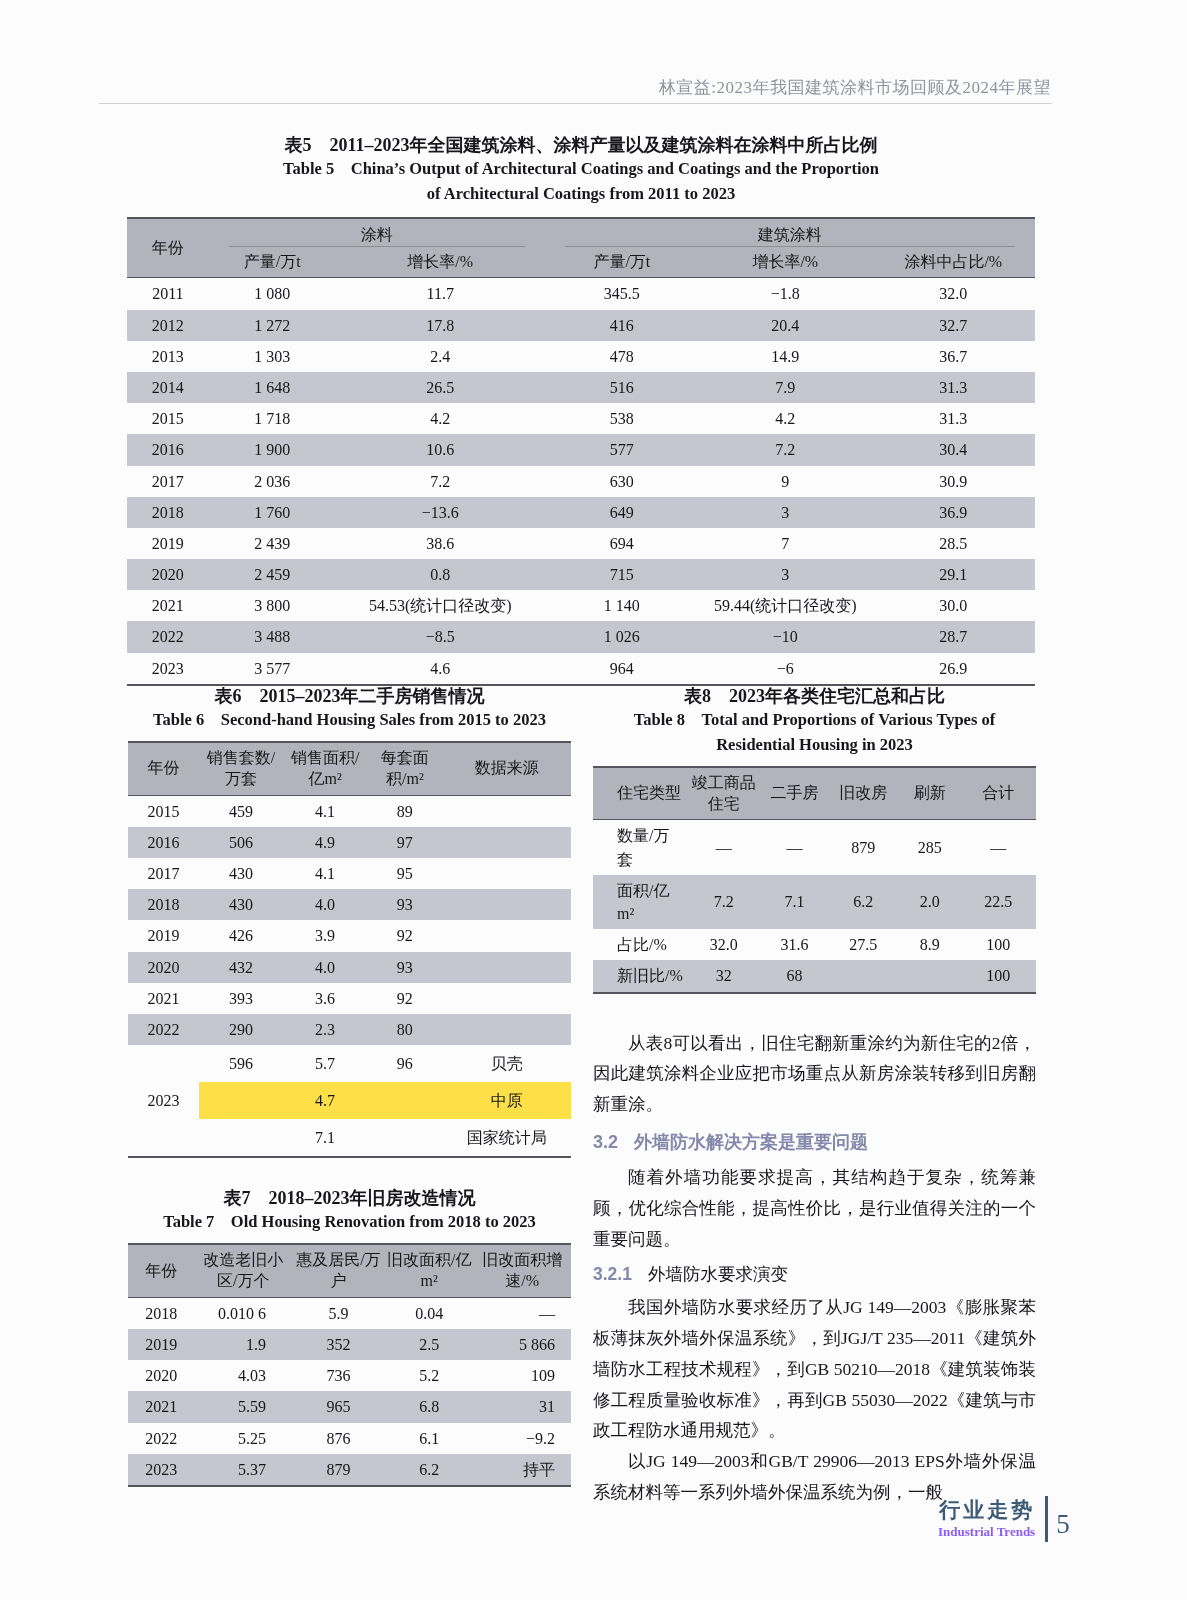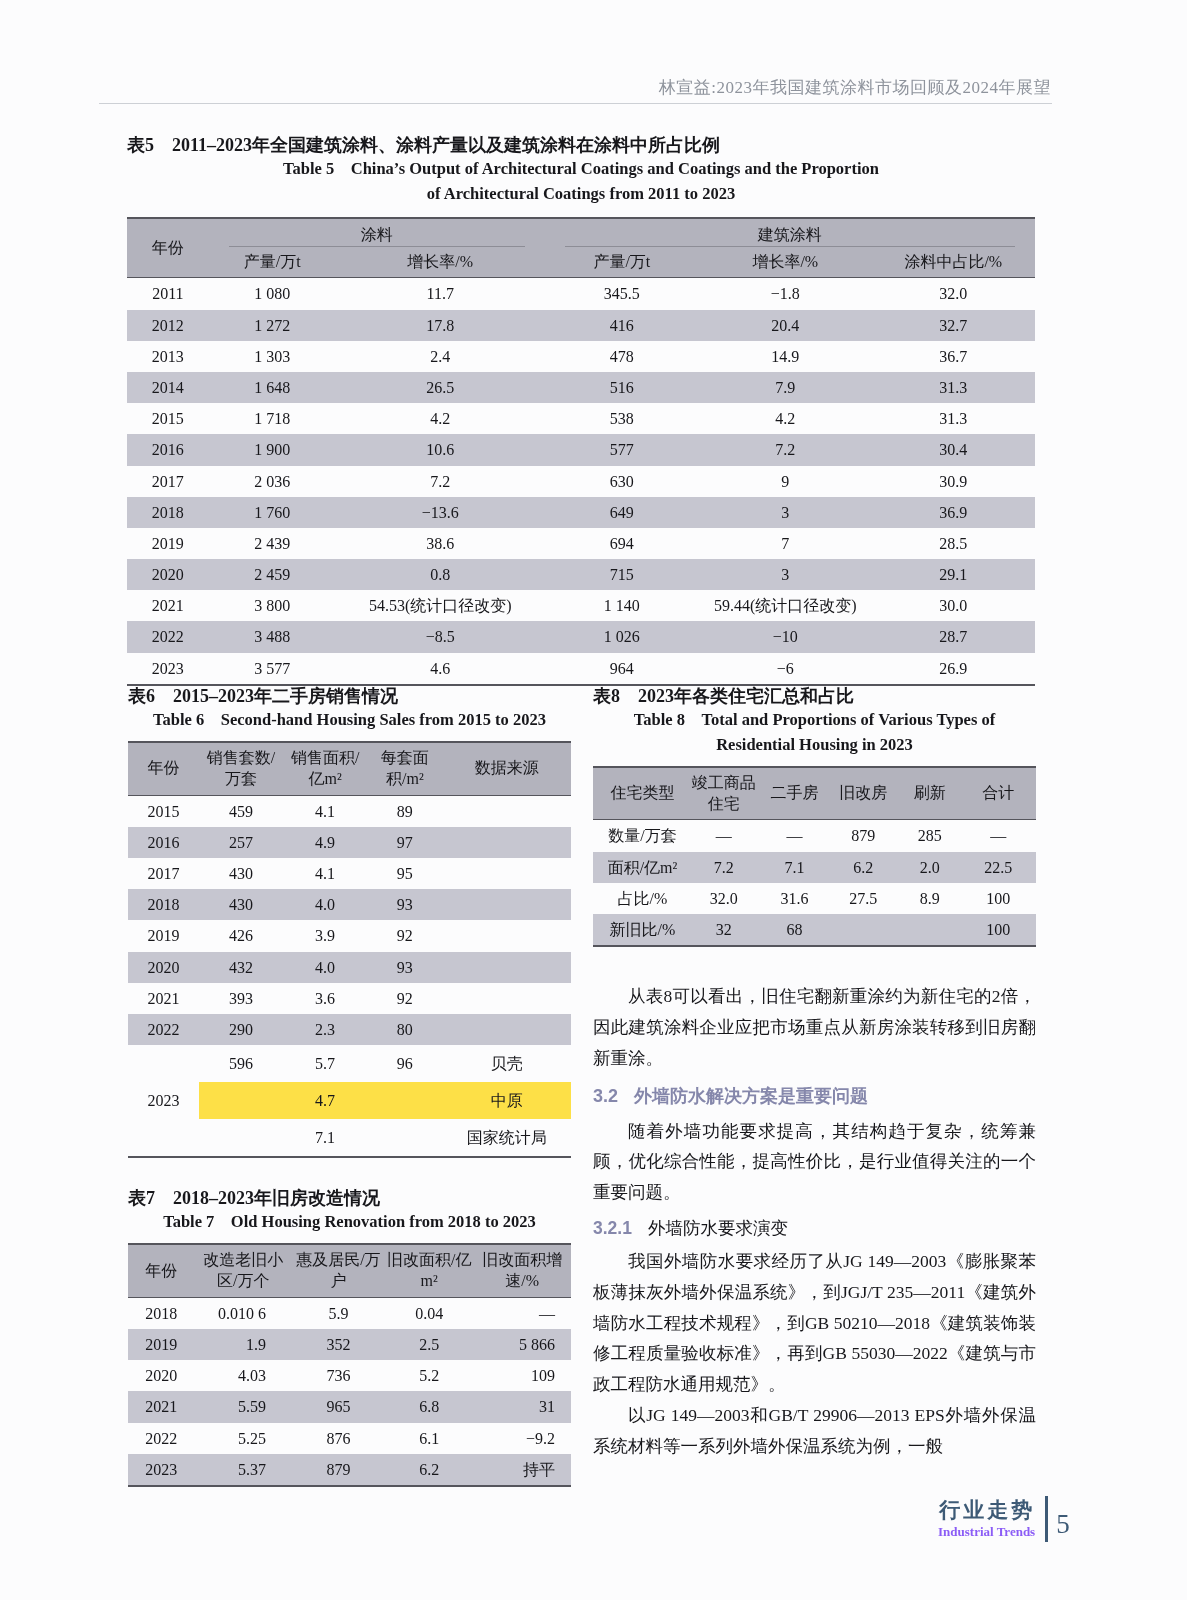--- a/index.html
+++ b/index.html
@@ -6,21 +6,21 @@
   .page {
     position:relative; width:1187px; height:1600px; margin:0 auto;
     background:#fcfcfd; overflow:hidden;
     font-family:"Liberation Serif","DejaVu Serif",serif; color:#17171b;
   }
   
   .running-head { position:absolute; top:76px; right:136px; font-size:17px; color:#8e939c; letter-spacing:.5px; }
   .head-rule { position:absolute; top:103px; left:99px; width:953px; border-top:1.5px solid #cdd0d5; }
 
   
-  .cap-zh { text-align:left; font-weight:bold; font-size:18px; line-height:1.35; }
+  .cap-zh { text-align:center; font-weight:bold; font-size:18px; line-height:1.35; }
   .cap-en { text-align:center; font-weight:bold; font-size:16.5px; line-height:1.5; }
 
   
   table.jtable { width:100%; border-collapse:collapse; table-layout:fixed;
     border-top:2px solid #55555c; border-bottom:2px solid #55555c; font-size:16px; }
   .jtable thead { border-bottom:1.5px solid #55555c; }
   .jtable th { background:#b3b3bd; font-weight:normal; padding:5px 2px; line-height:1.3; text-align:center; }
   .jtable td { padding:4px 2px; text-align:center; line-height:1.45; }
   tbody.striped tr:nth-child(even) { background:#c6c6d0; }
 
@@ -32,21 +32,21 @@
 
   
   .leftcol  { position:absolute; top:684px; left:128px;  width:443px; }
   .rightcol { position:absolute; top:684px; left:593px; width:443px; }
   .leftcol table, .rightcol table { margin-top:8px; }
 
   .t7block { margin-top:28px; }
   table.t7 td:nth-child(2) { text-align:right; padding-right:26px; }
   table.t7 td:nth-child(5) { text-align:right; padding-right:16px; }
 
-  table.t8 th:first-child, table.t8 td:first-child { text-align:center; padding-left:8px; }
+  table.t8 th:first-child, table.t8 td:first-child { text-align:left; padding-left:24px; }
 
   .group2023 td { height:29px; }
   .group2023 td.shade { background:#fde047; }
 
   
   .bodytext { margin-top:34px; }
   .para { font-size:17.5px; line-height:1.76; text-align:justify; text-indent:2em; margin:0; }
   .h32 { font-family:"Liberation Sans","DejaVu Sans",sans-serif; font-weight:bold;
          color:#8587ab; font-size:18px; margin:10px 0 8px; }
   .h32 .h-title { margin-left:16px; }
@@ -235,21 +235,21 @@
         <tbody class="striped">
             <tr>
               <td>2015</td>
               <td>459</td>
               <td>4.1</td>
               <td>89</td>
               <td></td>
             </tr>
             <tr>
               <td>2016</td>
-              <td>257</td>
+              <td>506</td>
               <td>4.9</td>
               <td>97</td>
               <td></td>
             </tr>
             <tr>
               <td>2017</td>
               <td>430</td>
               <td>4.1</td>
               <td>95</td>
               <td></td>

